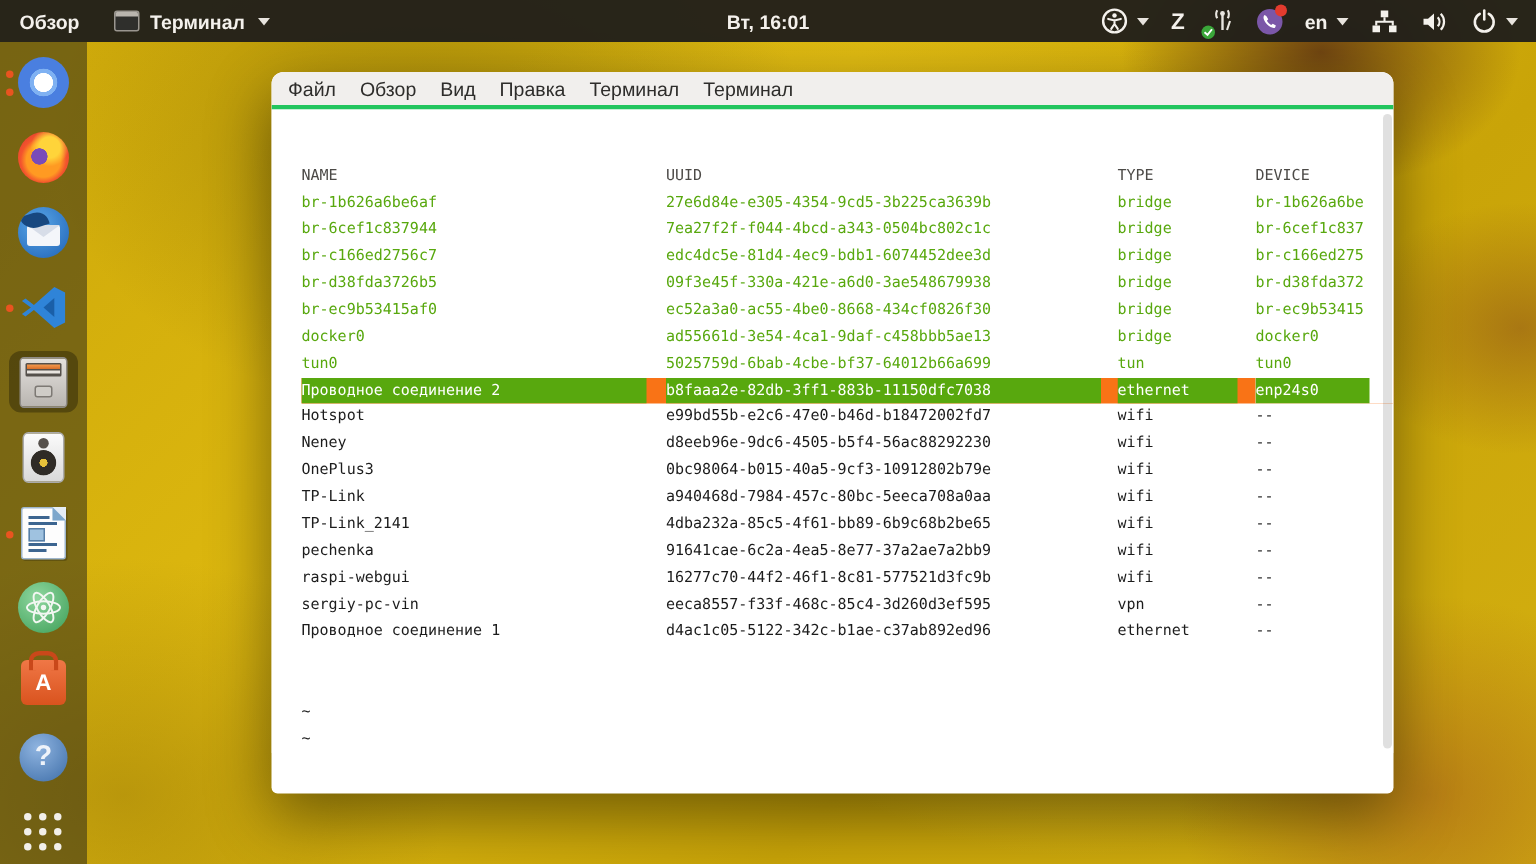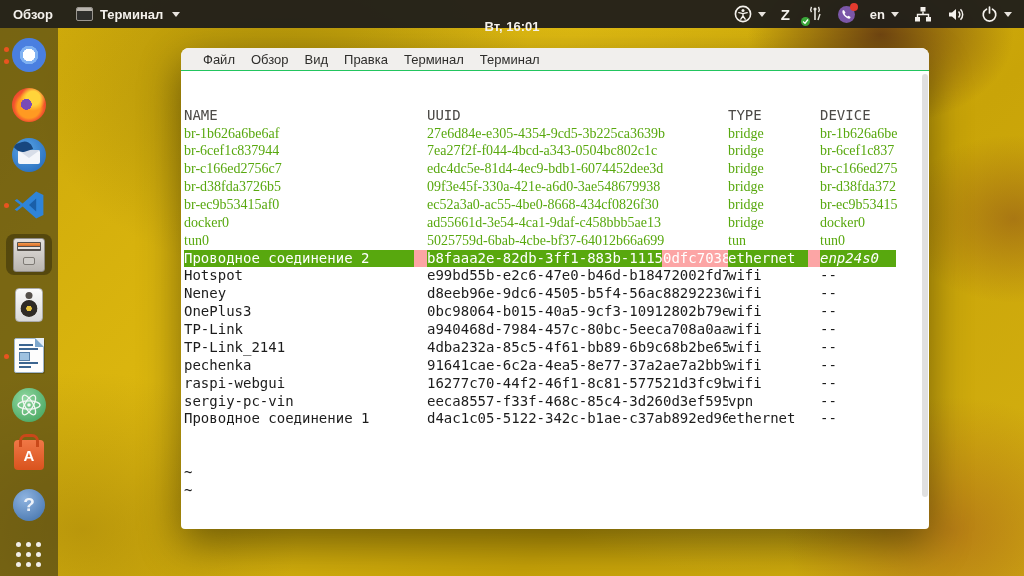--- a/index.html
+++ b/index.html
@@ -17,21 +17,21 @@
       linear-gradient(135deg,#cda80a,#ddb80f 38%,#c9a408 68%,#d4b011);
   }
   
   .topbar{position:absolute;left:0;top:0;width:100%;height:28px;background:rgba(33,31,26,.96);
     display:flex;align-items:center;color:#f4f1ec;font-weight:bold;font-size:13px;z-index:30;}
   .activities{padding:0 13px;height:100%;display:flex;align-items:center;cursor:pointer;}
   .appind{display:flex;align-items:center;gap:7px;padding:0 10px;height:100%;}
   .term-glyph{width:15px;height:12px;background:#2f2f2c;border:1px solid #9a968f;border-radius:2px;position:relative;}
   .term-glyph::before{content:'';position:absolute;left:0;top:0;right:0;height:3px;background:#b9b5ae;border-radius:1px 1px 0 0;}
   .caret{width:0;height:0;border-left:4px solid transparent;border-right:4px solid transparent;border-top:5px solid #e8e4de;margin-left:2px;}
-  .clock{position:absolute;left:50%;top:12px;transform:translateX(-50%);height:28px;display:flex;align-items:center;}
+  .clock{position:absolute;left:50%;top:0;transform:translateX(-50%);height:28px;display:flex;align-items:center;}
   .tray{margin-left:auto;display:flex;align-items:center;gap:15px;padding-right:12px;height:100%;}
   .tray .grp{display:flex;align-items:center;gap:4px;}
   .zletter{font-size:15px;font-weight:bold;}
   .viber{width:17px;height:17px;border-radius:50%;background:#7b57a8;position:relative;display:flex;align-items:center;justify-content:center;}
   .viber svg{display:block;}
   .viber .badge{position:absolute;right:-3px;top:-3px;width:8px;height:8px;border-radius:50%;background:#e33b2e;}
   .signal-badge{position:absolute;left:-4px;bottom:-2px;width:9px;height:9px;border-radius:50%;background:#3aa639;display:flex;align-items:center;justify-content:center;}
   .sigwrap{position:relative;}
   
   .dock{position:absolute;left:0;top:28px;bottom:0;width:58px;background:rgba(48,44,26,.55);
@@ -80,40 +80,40 @@
   
   .window{position:absolute;left:181px;top:48px;width:748px;height:481px;border-radius:8px 8px 4px 4px;
     overflow:hidden;background:#fff;box-shadow:0 16px 42px rgba(0,0,0,.45);z-index:10;}
   .titlebar{height:29px;background:linear-gradient(#fcfbfb,#f1efee);border-bottom:1px solid #d7d3cf;
     display:flex;align-items:center;justify-content:center;position:relative;font-weight:bold;font-size:13px;color:#423f3c;}
   .winbtns{position:absolute;right:8px;top:0;height:100%;display:flex;align-items:center;}
   .wbtn{width:26px;height:100%;display:flex;align-items:center;justify-content:center;color:#5a5753;}
   .wbtn .min{width:10px;height:2px;background:#5a5753;margin-top:6px;}
   .wbtn .max{width:9px;height:9px;border:1.5px solid #5a5753;}
   .wbtn .cls{font-size:12px;line-height:1;}
-  .menubar{height:22px;background:#f1efed;border-bottom:1px solid #22c55e;display:flex;align-items:center;
-    padding-left:14px;font-size:13px;color:#2e2d2b;}
+  .menubar{height:22px;background:#f1efed;border-bottom:3px solid #22c55e;display:flex;align-items:center;
+    padding-left:3px;font-size:13px;color:#2e2d2b;}
   .menu-item{padding:0 8px;cursor:pointer;}
   .term{position:relative;height:429px;background:#ffffff;font-family:"DejaVu Sans Mono",monospace;
-    font-size:14px;line-height:17.87px;color:#1c1c1c;padding-left:3px;overflow:hidden;white-space:pre;}
+    font-size:10px;line-height:17.87px;color:#1c1c1c;padding-left:20px;overflow:hidden;white-space:pre;}
   .term::after{content:'';position:absolute;right:1px;top:3px;bottom:3px;width:6px;border-radius:3px;background:rgba(0,0,0,.12);}
   .trow{display:flex;height:17.87px;}
   .c-name{width:243px;overflow:hidden;}
   .c-uuid{width:301px;overflow:hidden;}
   .c-type{width:92px;overflow:hidden;}
   .c-device{flex:1;overflow:hidden;}
   .hdr{color:#4c4a47;}
-  .green{color:#58a80e;font-family:Liberation Serif, serif;}
-  .trow.hl{background:#fca5a5;color:#fff;}
+  .green{color:#58a80e;}
+  .trow.hl{background:#f97316;color:#fff;}
   .trow.hl .c-device{background:#fff;}
   .trow.hl .seg{display:inline-block;background:#58a80e;color:#fff;height:17.87px;}
   .trow.hl .c-name .seg{width:230px;}
-  .trow.hl .c-uuid .seg{width:235px;}
+  .trow.hl .c-uuid .seg{width:290px;}
   .trow.hl .c-type .seg{width:80px;}
-  .trow.hl .c-device .seg{width:76px;font-style:italic;}
+  .trow.hl .c-device .seg{width:76px;}
 </style>
 </head>
 <body>
 
 <div class="topbar">
   <div class="activities">
     <span>Обзор</span>
   </div>
   <div class="appind">
     <span class="term-glyph"></span>

